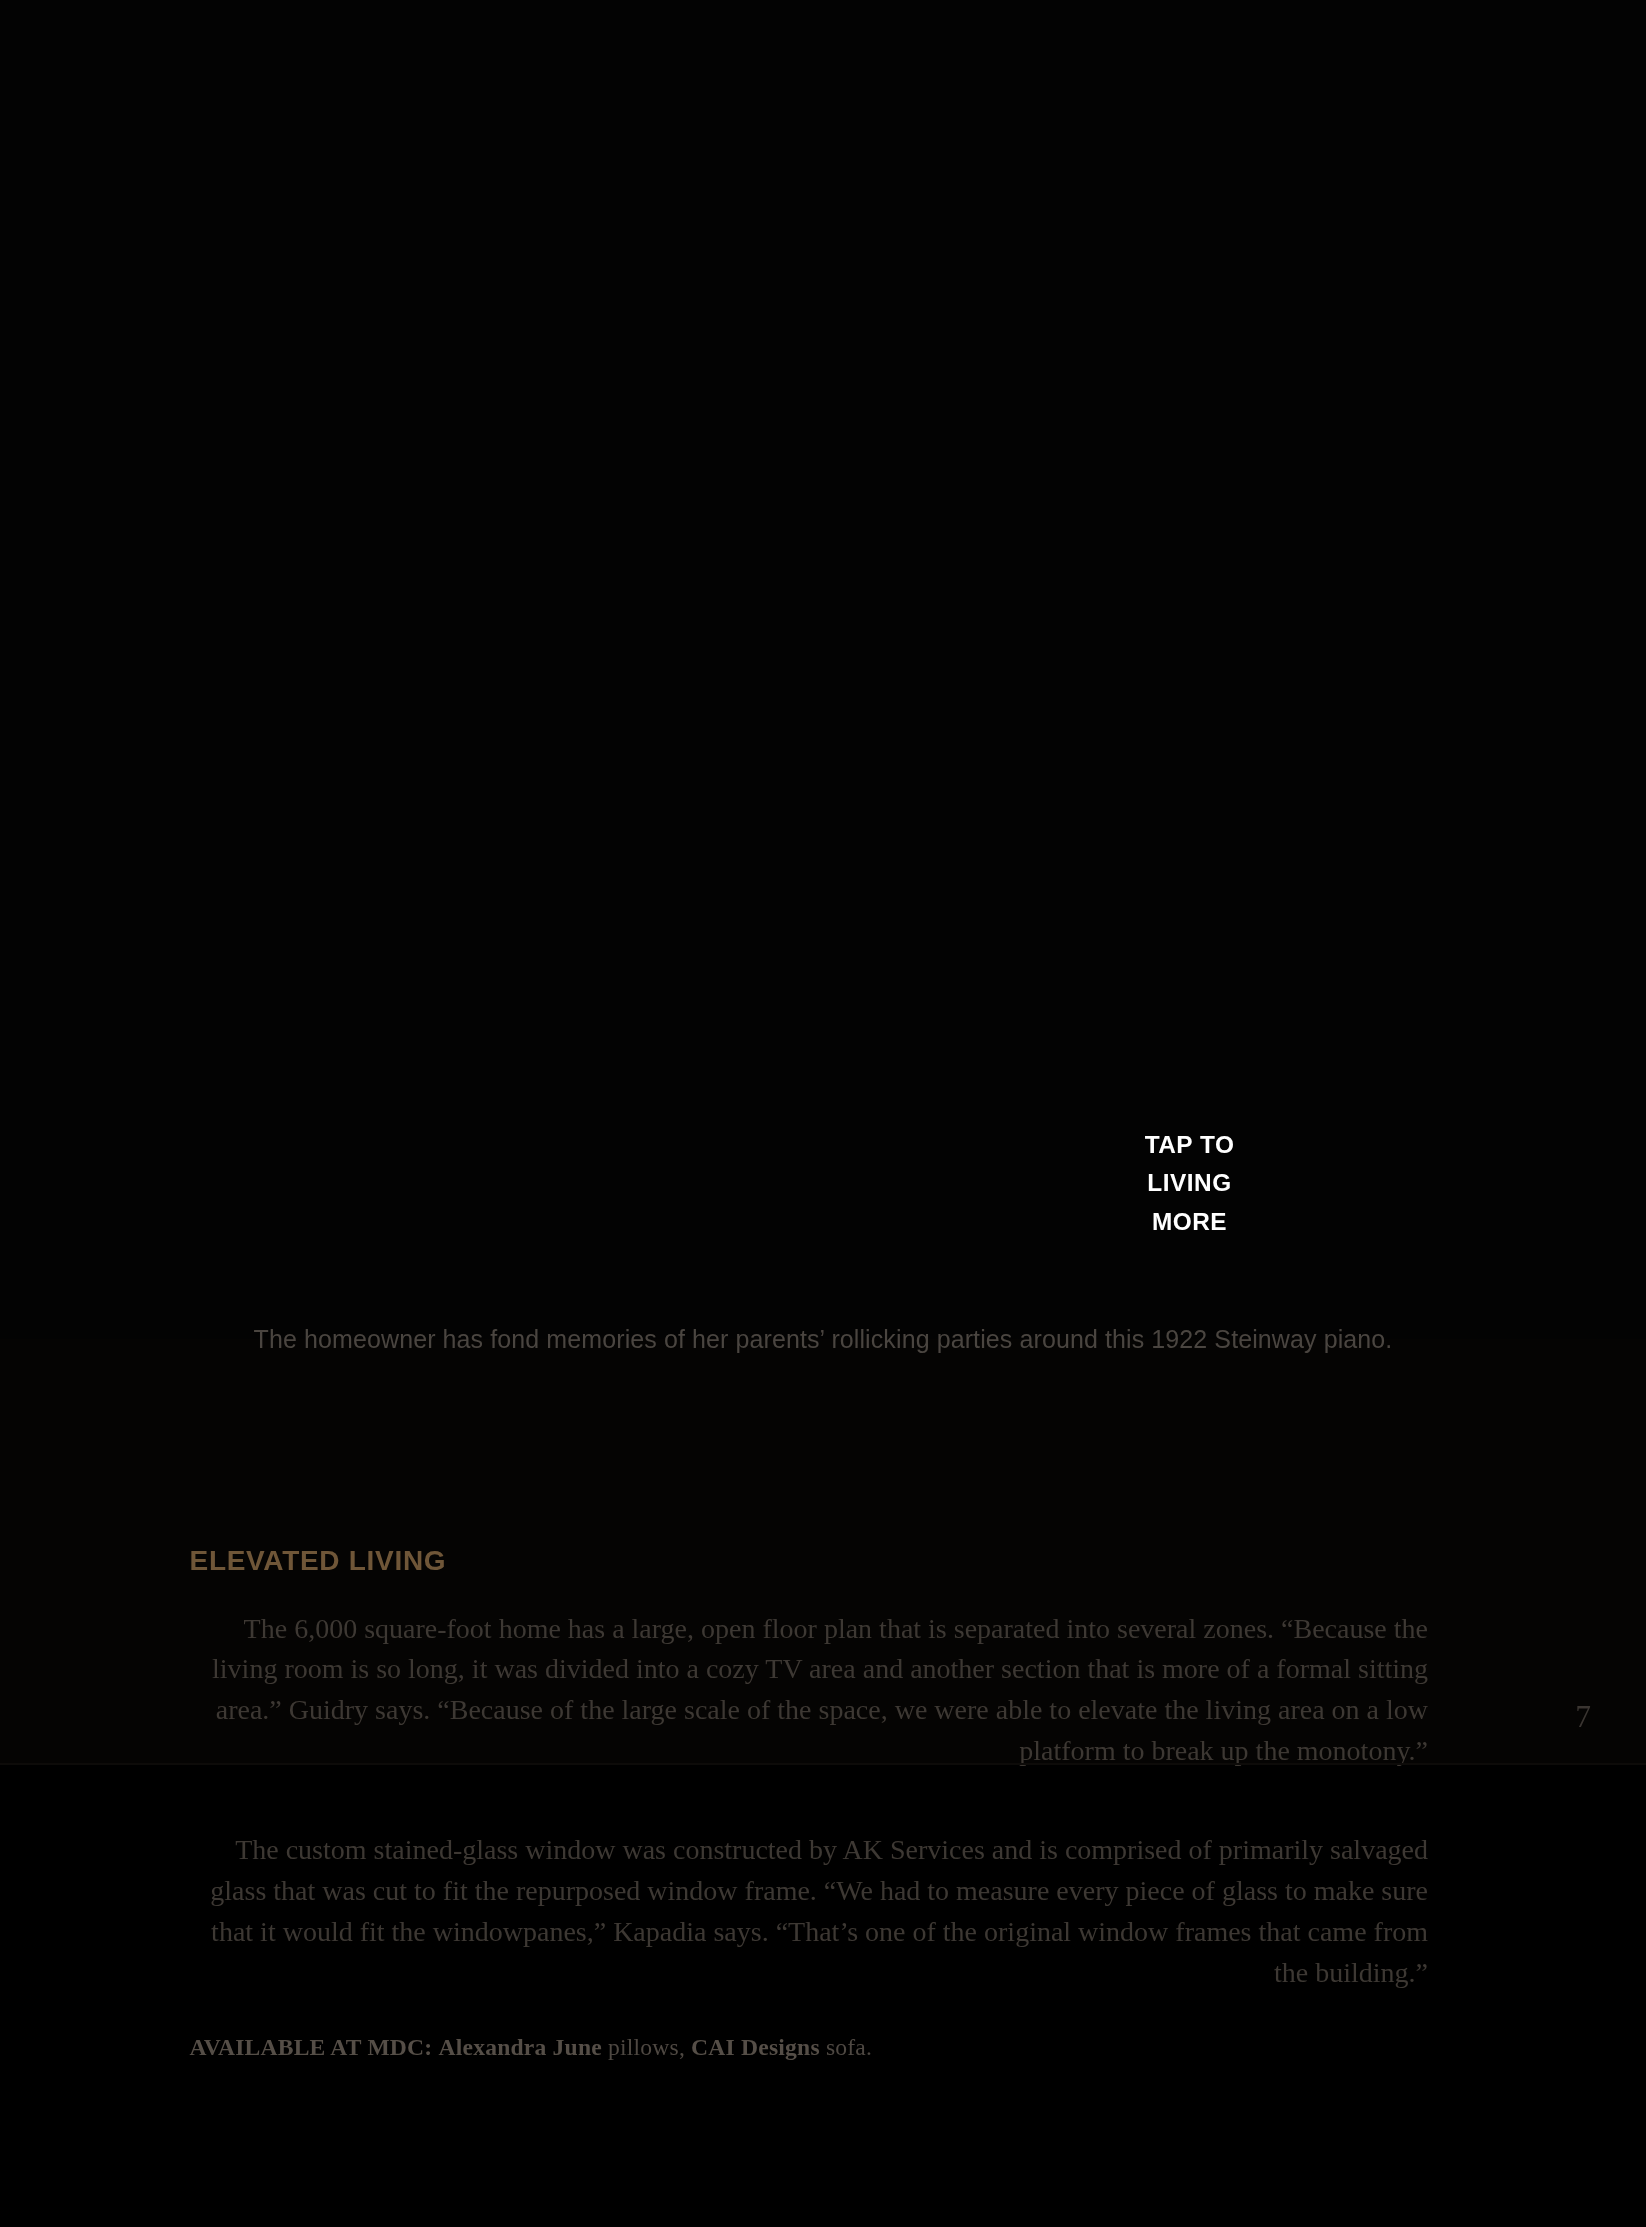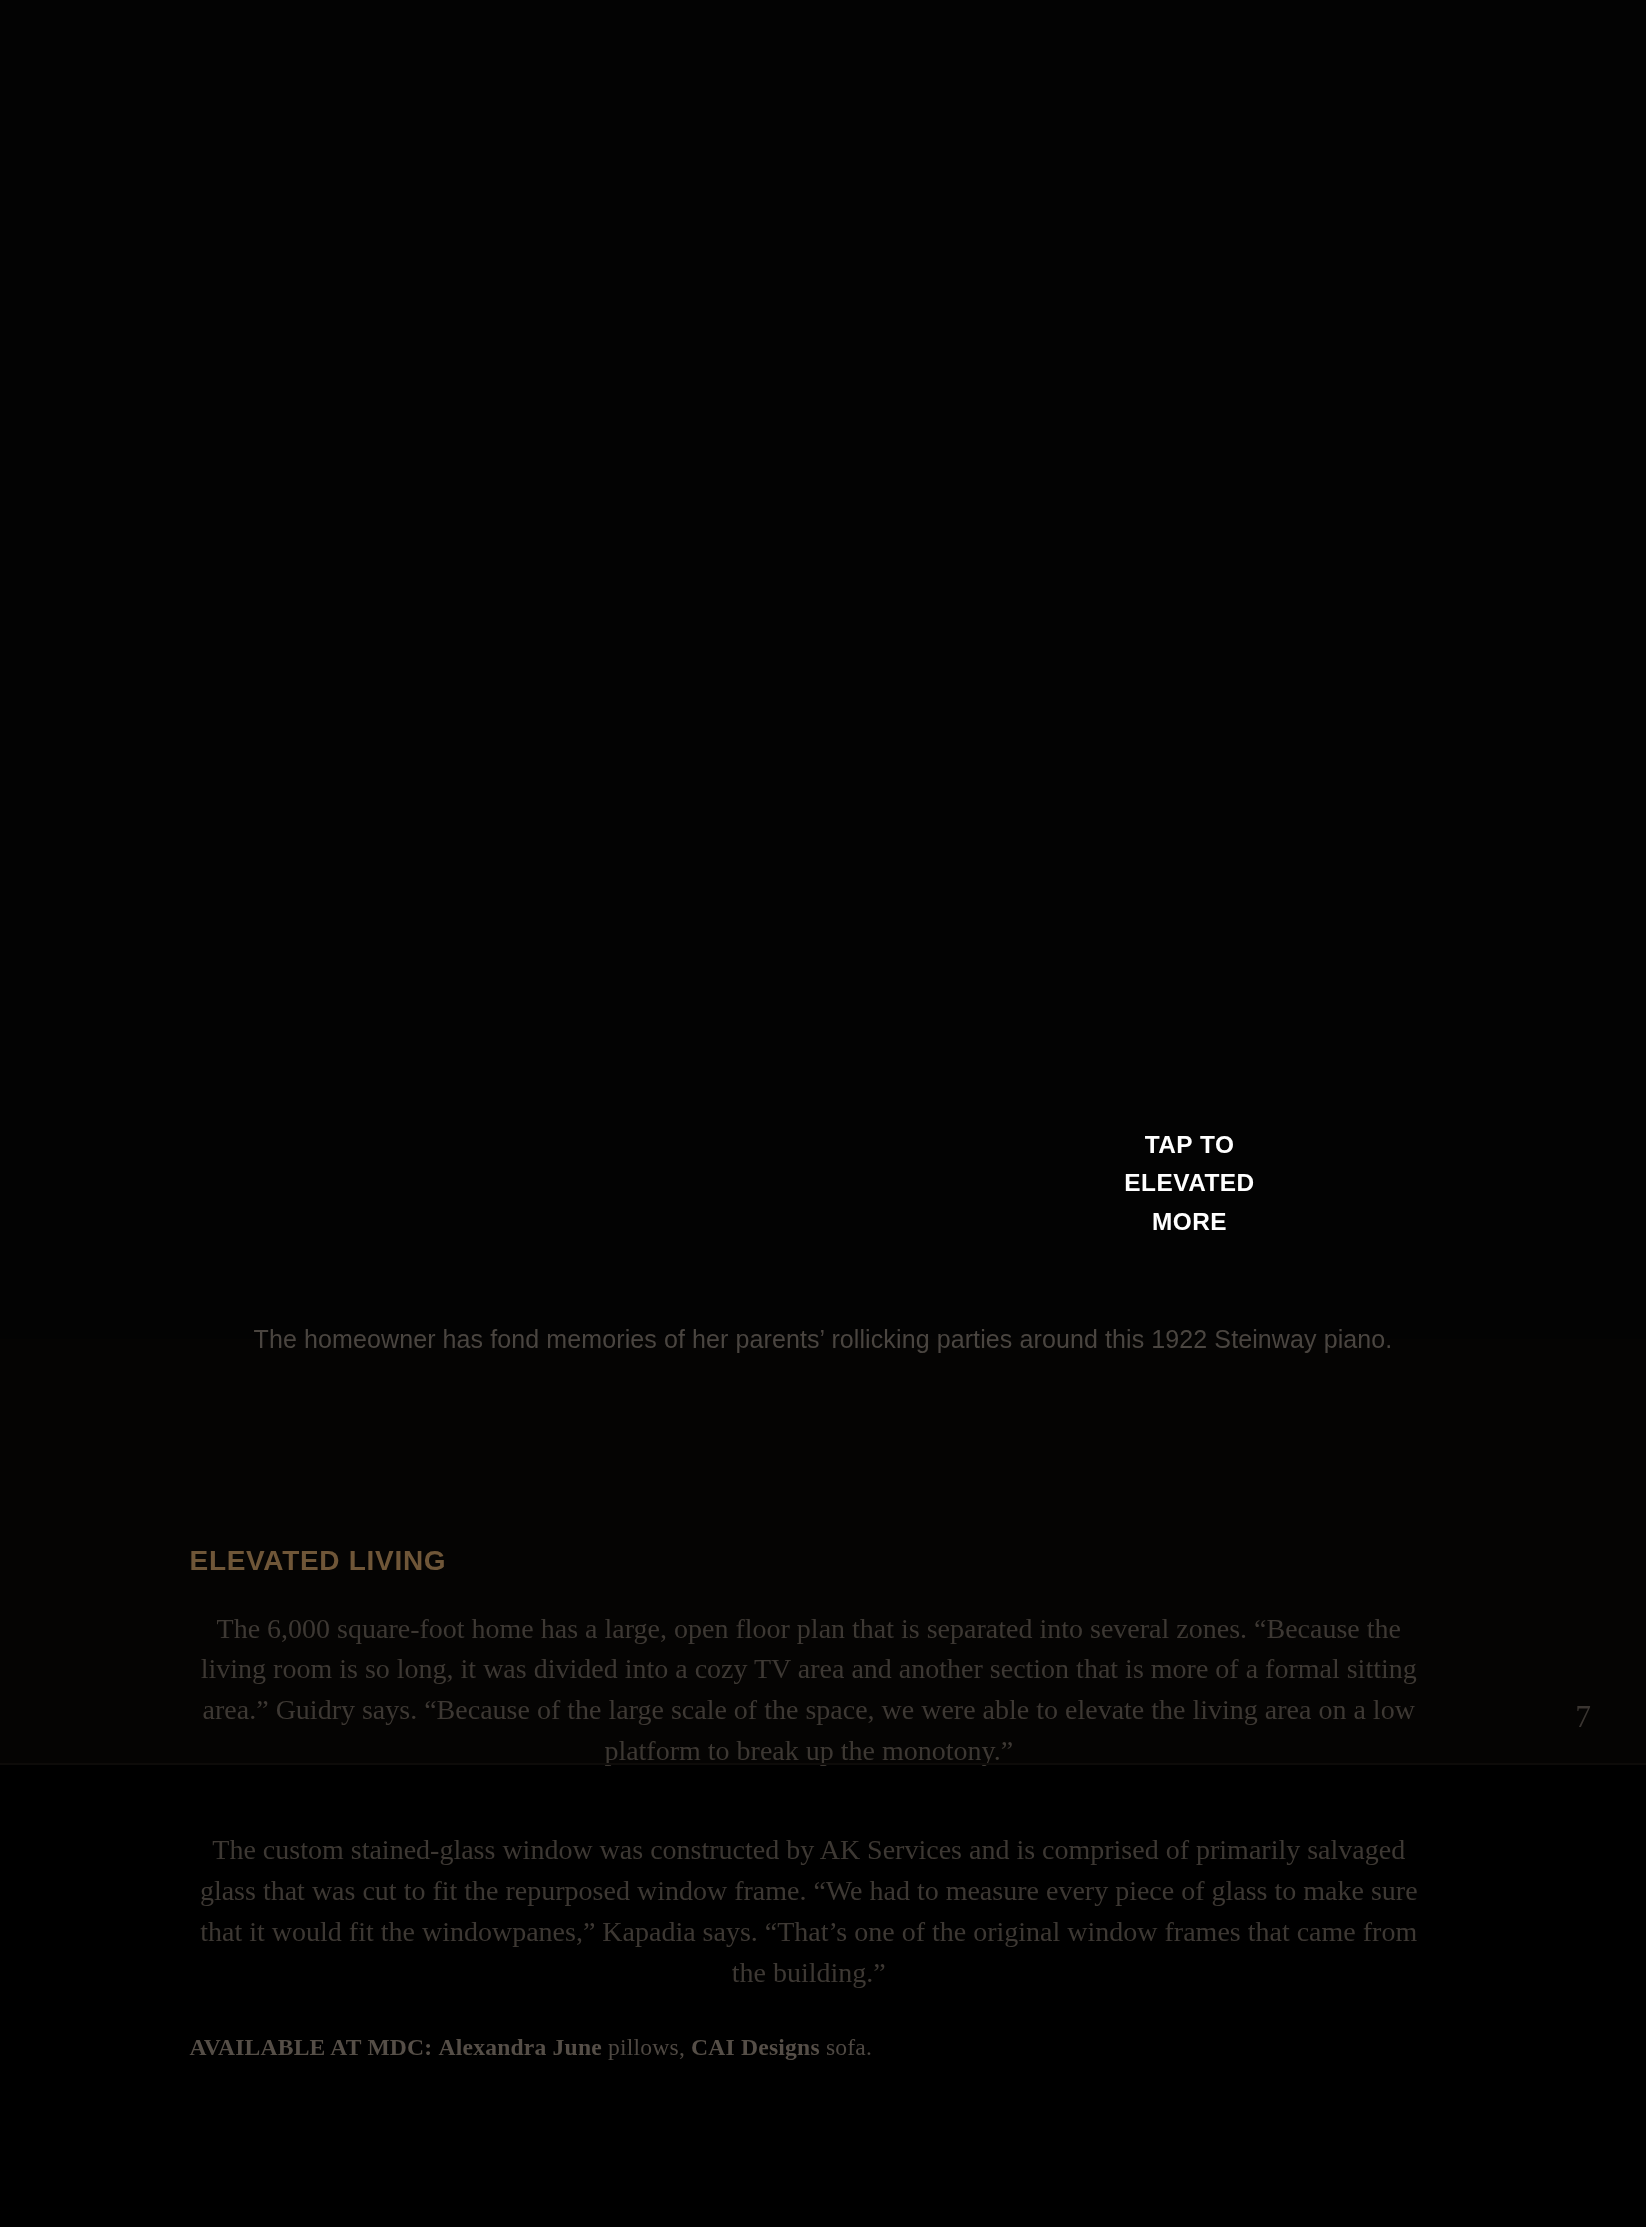--- a/index.html
+++ b/index.html
@@ -83,21 +83,21 @@
     letter-spacing: 0.7px;
     margin: 0 0 31.5px 9.5px;
   }
 
   .body-copy {
     color: #3d3833;
     font-family: "Liberation Serif", serif;
     font-size: 28px;
     line-height: 1.46;
     margin: 0 0 38px 0;
-    text-align: center;
+    text-align: right;
   }
   .body-copy.para-2 {
     margin-left: 9.5px;
     margin-top: 58px;
   }
   .body-copy.para-1 {
     margin-left: 9.5px;
   }
 
   .available-line {
@@ -133,21 +133,21 @@
 </style>
 </head>
 <body>
 
 <div class="page">
 
   <div class="hero-photo"></div>
 
   <div class="tap-cta">
     <span class="line">TAP TO</span>
-    <span class="line">ELEVATED</span>
+    <span class="line">LIVING</span>
     <span class="line">MORE</span>
   </div>
 
   <div class="photo-caption">The homeowner has fond memories of her parents’ rollicking parties around this 1922 Steinway piano.</div>
 
   <div class="article">
     <h2 class="section-heading">ELEVATED LIVING</h2>
 
     <p class="body-copy para-1">The 6,000 square-foot home has a large, open floor plan that is separated into several zones. “Because the living room is so long, it was divided into a cozy TV area and another section that is more of a formal sitting area.” Guidry says. “Because of the large scale of the space, we were able to elevate the living area on a low platform to break up the monotony.”</p>
 

